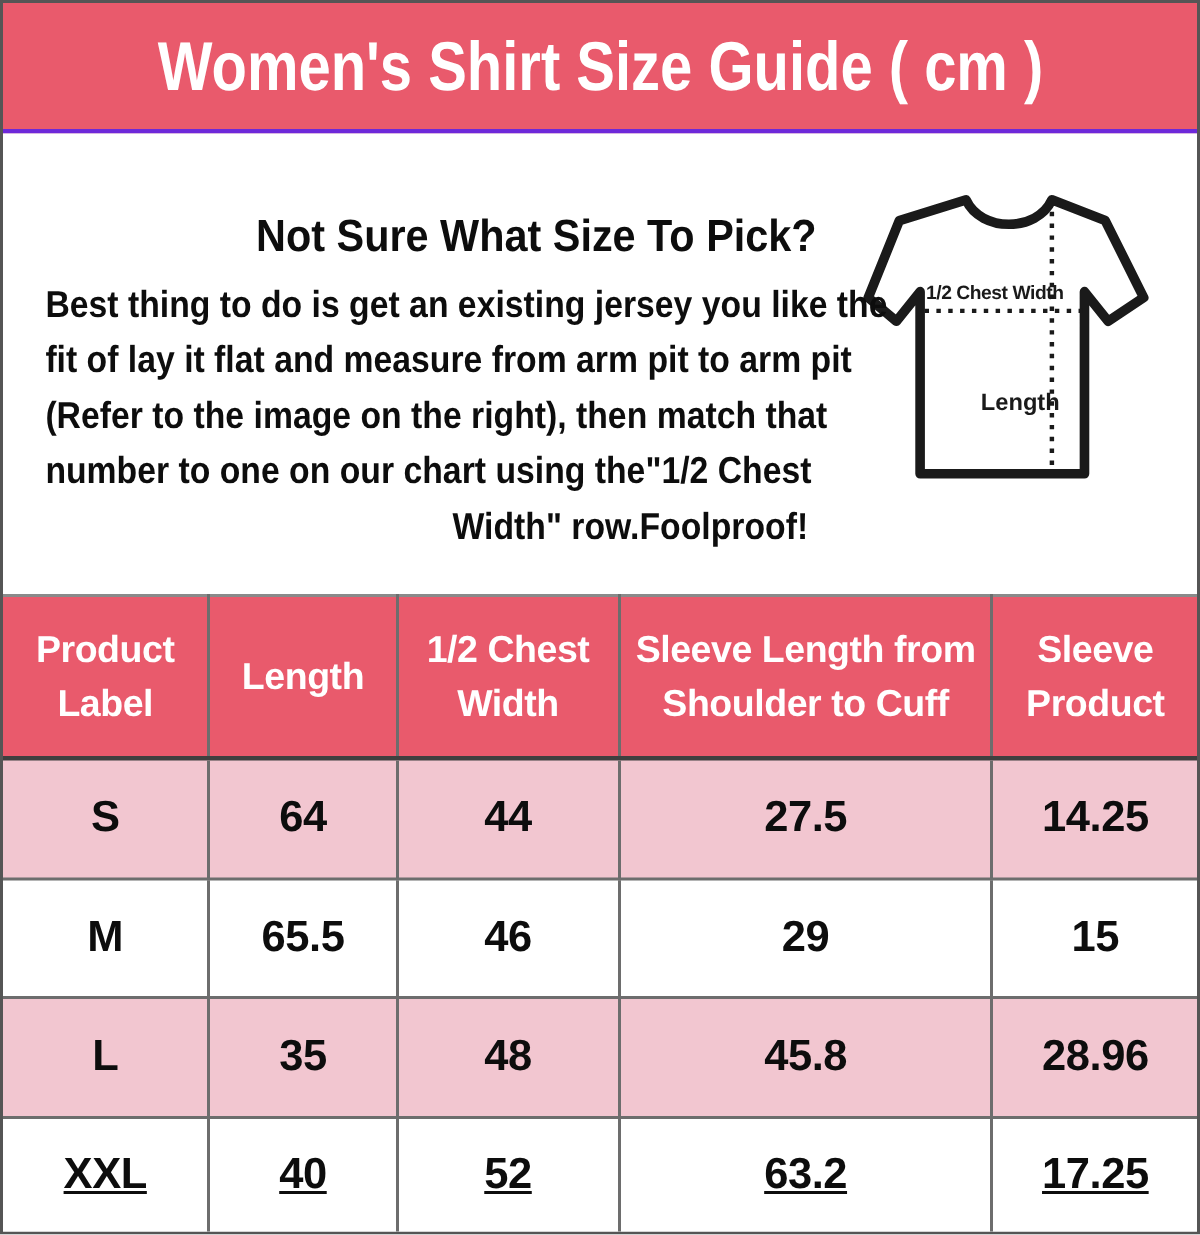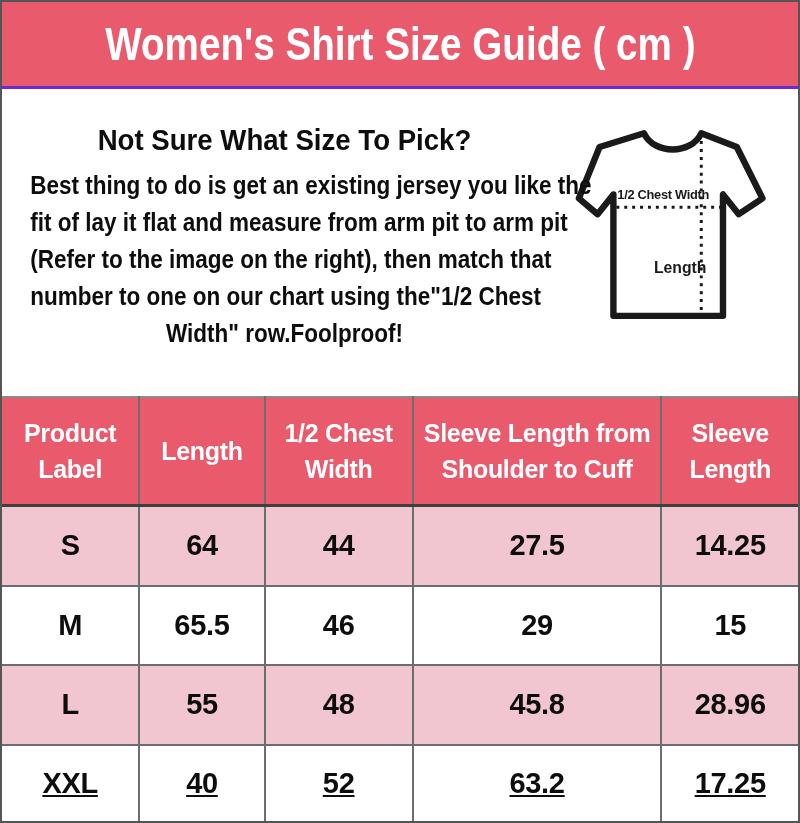--- a/index.html
+++ b/index.html
@@ -31,22 +31,22 @@
   }
 
   
   .intro {
     height:307px;
     display:flex;
     background:#ffffff;
   }
   .intro-text {
     width:565px;
-    padding-top:34px;
-    text-align:center;
+    padding-top:52px;
+    text-align:right;
     color:#0d0d0d;
   }
   .intro-heading {
     font-size:30px;
     font-weight:bold;
     white-space:nowrap;
     transform:scaleX(0.92);
     margin-bottom:10px;
   }
   .intro-line {
@@ -153,41 +153,41 @@
       <col style="width:18.6%">
       <col style="width:31.25%">
       <col style="width:17.15%">
     </colgroup>
     <thead>
       <tr>
         <th>Product Label</th>
         <th>Length</th>
         <th>1/2 Chest Width</th>
         <th>Sleeve Length from Shoulder to Cuff</th>
-        <th>Sleeve Length</th>
+        <th>Sleeve Product</th>
       </tr>
     </thead>
     <tbody>
       <tr>
         <td>S</td>
         <td>64</td>
         <td>44</td>
         <td>27.5</td>
         <td>14.25</td>
       </tr>
       <tr>
         <td>M</td>
         <td>65.5</td>
         <td>46</td>
         <td>29</td>
         <td>15</td>
       </tr>
       <tr>
         <td>L</td>
-        <td>55</td>
+        <td>35</td>
         <td>48</td>
         <td>45.8</td>
         <td>28.96</td>
       </tr>
       <tr>
         <td>XXL</td>
         <td>40</td>
         <td>52</td>
         <td>63.2</td>
         <td>17.25</td>

